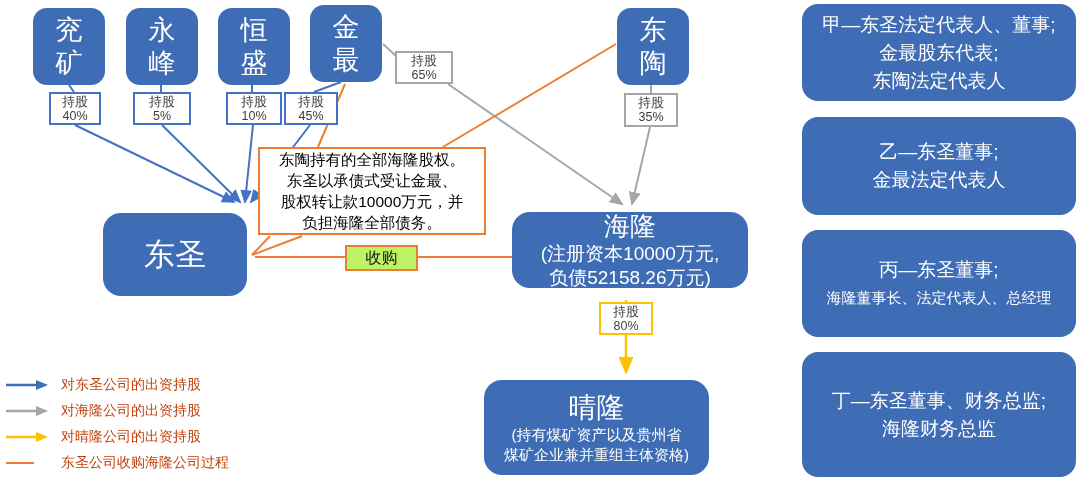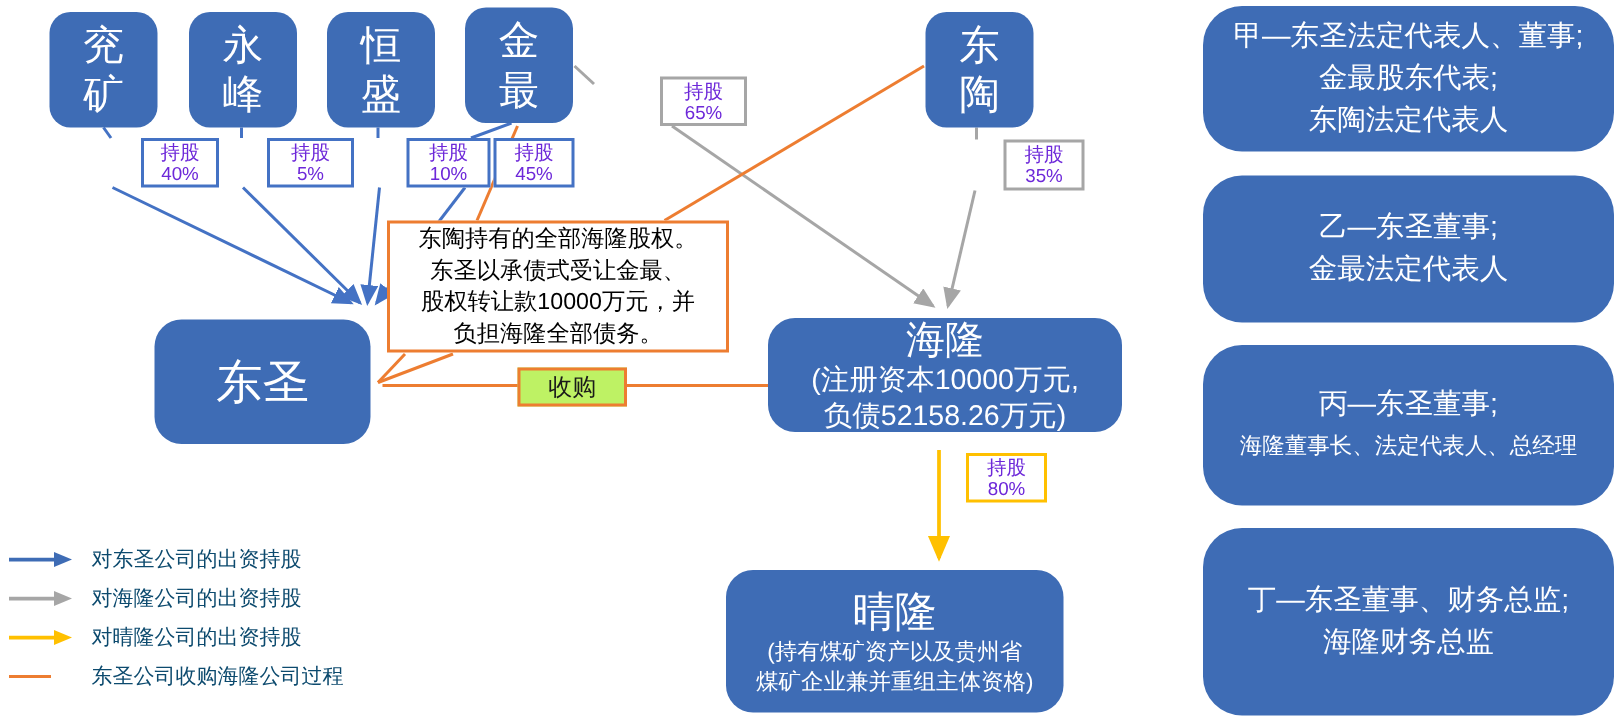--- a/index.html
+++ b/index.html
@@ -15,21 +15,21 @@
     align-items:center;justify-content:center;z-index:2;text-align:center;
   }
   .b-yankuang{left:33px;top:8px}
   .b-yongfeng{left:126px;top:8px}
   .b-hengsheng{left:218px;top:8px}
   .b-jinzui{left:310px;top:5px}
   .b-dongtao{left:617px;top:8px}
   .stake{
     position:absolute;background:#fff;border:2px solid #4472C4;z-index:2;
     display:flex;flex-direction:column;align-items:center;justify-content:center;
-    font-size:13px;line-height:15px;color:#6d28d9;text-align:center;box-sizing:border-box;margin-left:45px;
+    font-size:13px;line-height:15px;color:#404040;text-align:center;box-sizing:border-box;
   }
   .stake .pct{font-size:12.5px}
   .stake.gray{border-color:var(--gray)}
   .stake.yellow{border-color:var(--yellow)}
   .s40{left:49px;top:92px;width:52px;height:33px}
   .s5{left:133px;top:92px;width:58px;height:33px}
   .s10{left:226px;top:92px;width:56px;height:33px}
   .s45{left:284px;top:92px;width:54px;height:33px}
   .s65{left:395px;top:51px;width:58px;height:33px}
   .s35{left:624px;top:93px;width:54px;height:34px}
@@ -49,30 +49,30 @@
     position:absolute;left:345px;top:245px;width:73px;height:26px;background:#bef264;z-index:2;
     border:2px solid var(--orange);display:flex;align-items:center;justify-content:center;
     font-size:16px;color:#1a1a1a;box-sizing:border-box;
   }
   .note{
     position:absolute;left:258px;top:147px;width:228px;height:88px;background:#fff;z-index:2;
     border:2px solid var(--orange);box-sizing:border-box;color:#000;font-size:15.5px;
     line-height:21px;text-align:center;display:flex;flex-direction:column;justify-content:center;
   }
   .person{
-    position:absolute;left:802px;width:274px;background:var(--blue);border-radius:26px;z-index:2;
+    position:absolute;left:802px;width:274px;background:var(--blue);border-radius:16px;z-index:2;
     color:#fff;text-align:center;display:flex;flex-direction:column;justify-content:center;
     font-size:19px;line-height:28px;
   }
   .p1{top:4px;height:97px}
   .p2{top:117px;height:98px}
   .p3{top:230px;height:107px}
   .p4{top:352px;height:125px}
   .person .small{font-size:15px}
-  .legend{position:absolute;left:4px;top:360px;z-index:2;color:#0c4a6e;font-size:14px}
+  .legend{position:absolute;left:4px;top:372px;z-index:2;color:#c2410c;font-size:14px}
   .lrow{display:flex;align-items:center;height:26px;gap:9px}
   .lrow svg{flex:0 0 auto}
 </style>
 </head>
 <body>
 
 <div class="canvas">
 
   <svg class="connectors" width="1080" height="480">
     <defs>

